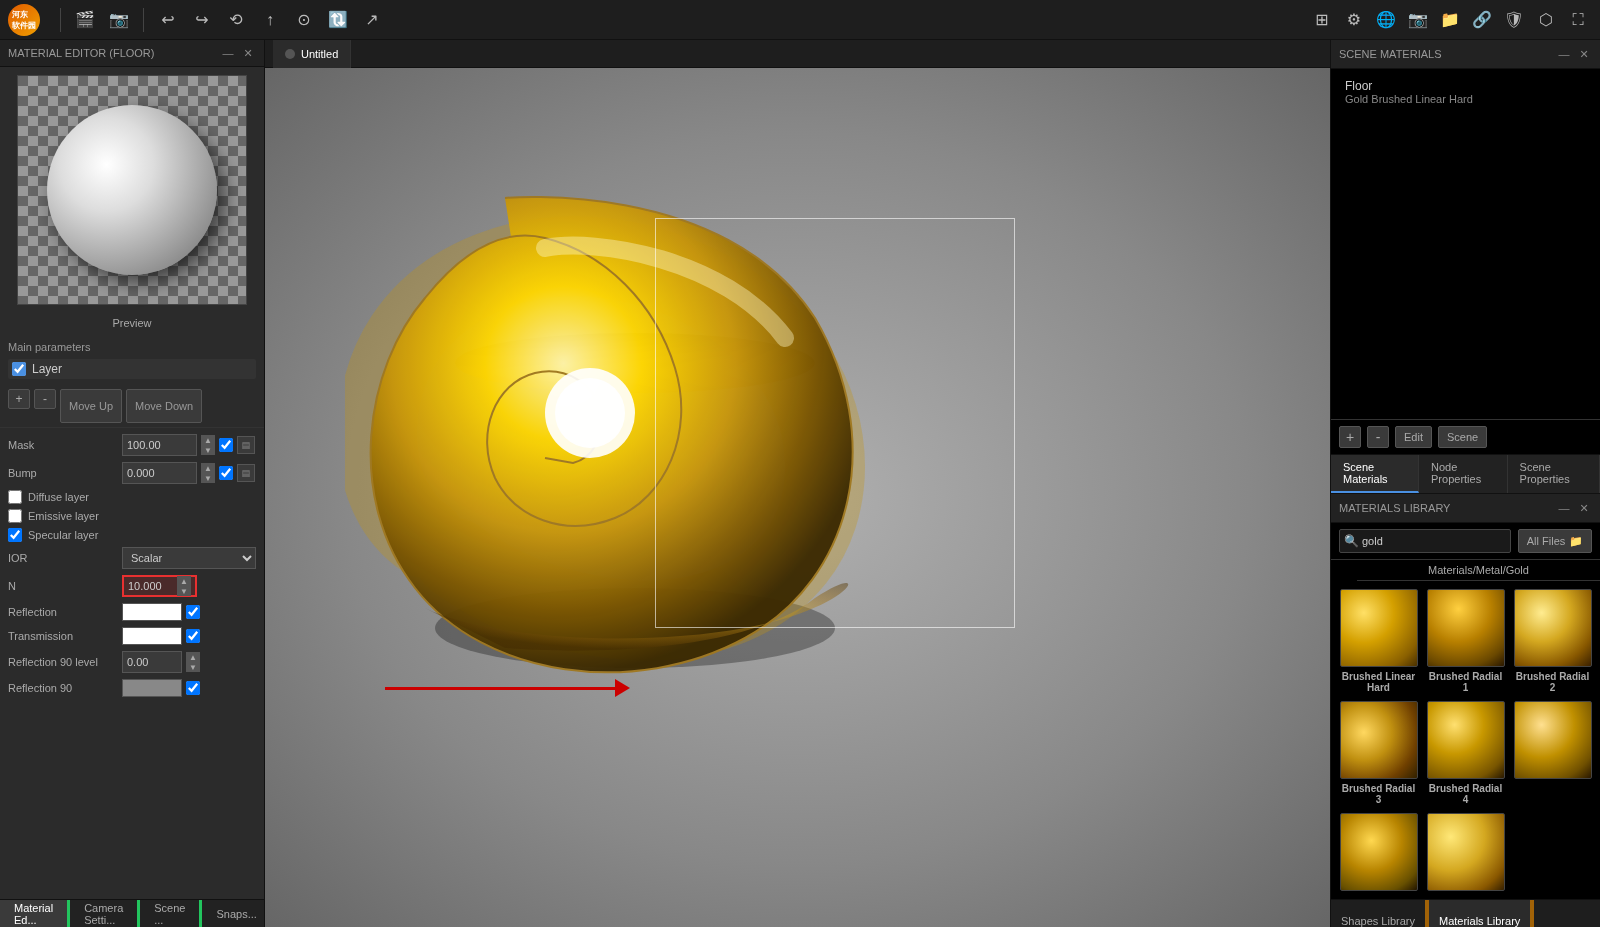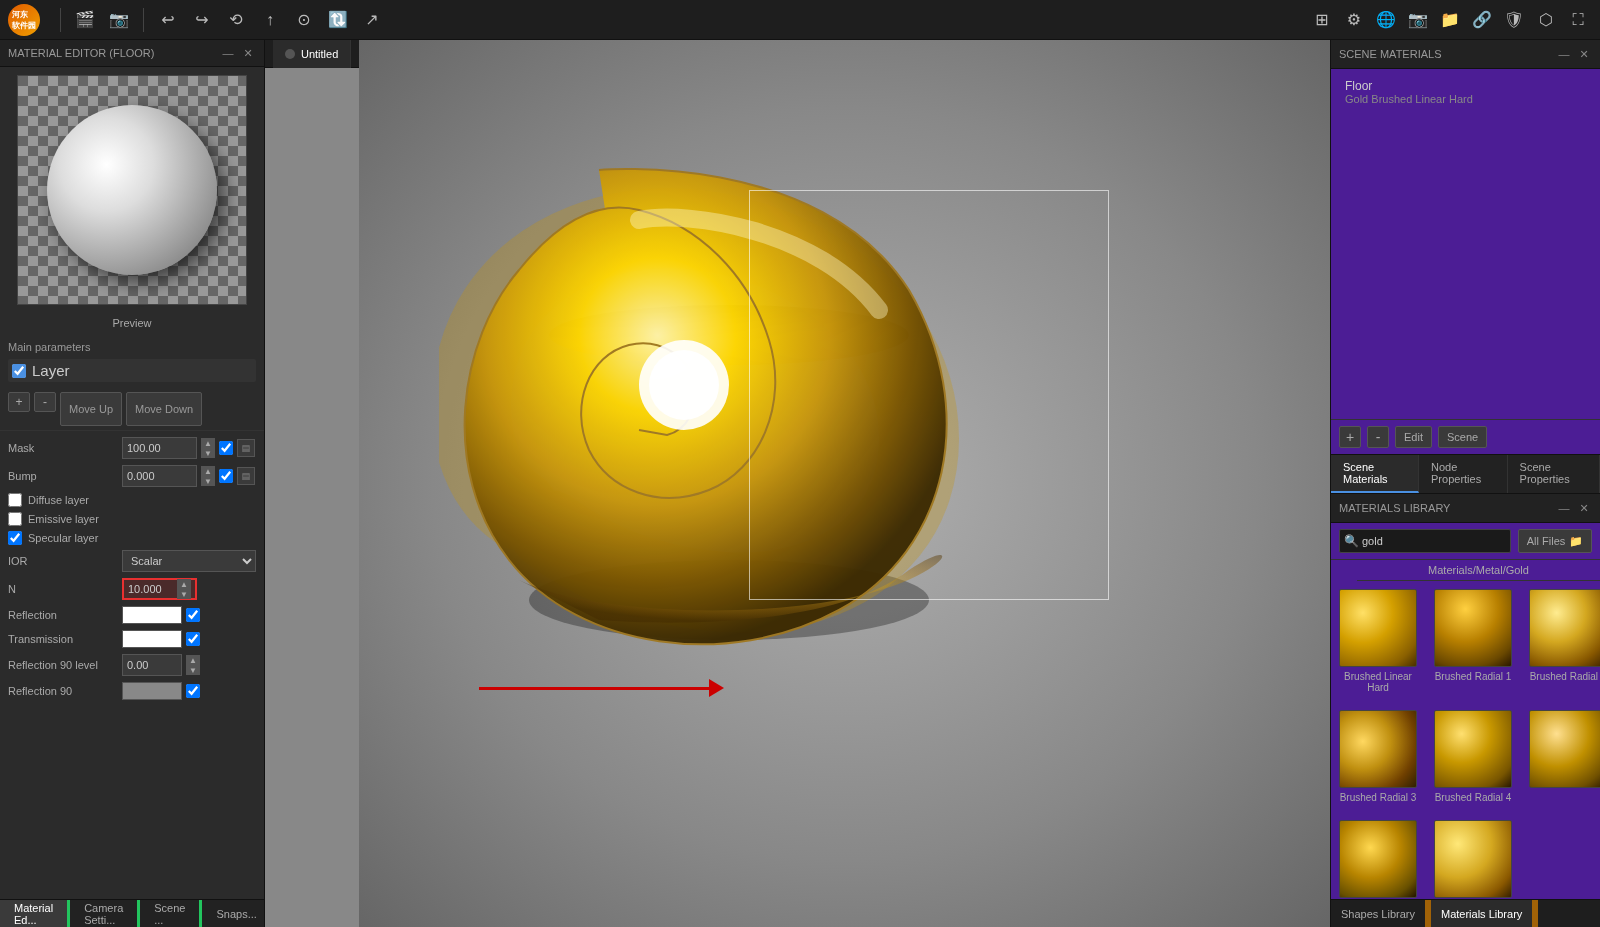--- a/index.html
+++ b/index.html
@@ -84,21 +84,21 @@
     }
 
     
     .mat-section { padding: 4px 8px; }
     .mat-section-title { font-size: 11px; color: #999; padding: 4px 0 6px 0; }
     .mat-layer-item {
       display: flex; align-items: center; gap: 6px;
       padding: 3px 4px; background: #333; border-radius: 2px; margin-bottom: 2px;
     }
     .mat-layer-check { width: 14px; height: 14px; accent-color: #4a90e2; }
-    .mat-layer-name { font-size: 15px; color: #ccc; text-align: center; }
+    .mat-layer-name { font-size: 12px; color: #ccc; text-align: center; }
 
     
     .layer-controls {
       display: flex; gap: 4px; padding: 4px 8px;
       border-bottom: 1px solid #333;
     }
     .lc-btn {
       width: 22px; height: 20px; background: #3a3a3a; border: 1px solid #555;
       color: #aaa; font-size: 12px; display: flex; align-items: center; justify-content: center;
       cursor: pointer; border-radius: 2px;
@@ -155,21 +155,21 @@
       cursor: pointer; border-right: 3px solid #22c55e;
     }
     .bottom-tab.active { color: #fff; background: #3a3a3a; }
 
     
     .center-viewport {
       flex: 1;
       background: #888;
       position: relative;
       display: flex;
-      flex-direction: row;
+      flex-direction: column;
     }
     .viewport-tab-bar {
       height: 28px; background: #1e1e1e;
       display: flex; align-items: center;
       border-bottom: 1px solid #111;
       padding: 0 8px;
     }
     .viewport-tab {
       padding: 0 12px; height: 28px; display: flex; align-items: center;
       font-size: 11px; color: #aaa; cursor: pointer; border-right: 1px solid #333;
@@ -191,21 +191,21 @@
       left: 390px;
       width: 360px;
       height: 410px;
       border: 1px solid rgba(255,255,255,0.6);
       pointer-events: none;
     }
 
     
     .right-panel {
       width: 270px;
-      background: #4c1d95;
+      background: #000000;
       border-left: 1px solid #111;
       display: flex;
       flex-direction: column;
       flex-shrink: 0;
     }
 
     
     .scene-mat-header {
       background: #222;
       padding: 6px 8px;
@@ -286,24 +286,25 @@
     .mat-lib-path {
       padding: 4px 8px; font-size: 11px; color: #aaa;
       border-bottom: 1px solid #333;
       text-align: center;
       margin-left: 26px;
     }
 
     .mat-grid {
       display: grid;
       grid-template-columns: repeat(3, 1fr);
-      gap: 17px;
+      gap: 8px;
       padding: 8px;
       overflow-y: auto;
       flex: 1;
+      font-weight: bold;
     }
     .mat-grid-item {
       display: flex; flex-direction: column; align-items: center; gap: 4px;
       cursor: pointer;
     }
     .mat-thumb {
       width: 78px; height: 78px;
       border-radius: 2px;
       border: 1px solid #444;
       overflow: hidden;
@@ -319,22 +320,22 @@
     .gold-4 { background: radial-gradient(circle at 35% 30%, #ffec90 0%, #d4a820 40%, #885800 75%, #3a2000 100%); }
     .gold-5 { background: radial-gradient(circle at 30% 40%, #ffd860 0%, #c09010 40%, #704000 75%, #302000 100%); }
     .gold-6 { background: radial-gradient(circle at 35% 30%, #ffe070 0%, #c89800 40%, #785500 80%, #281800 100%); }
 
     
     .right-bottom-tabs {
       display: flex; border-top: 1px solid #111; background: #1e1e1e;
       height: 28px;
     }
     .right-bottom-tab {
-      padding: 0 10px; display: flex; align-items: center; font-size: 11px; color: #aaa;
-      cursor: pointer; border-right: 6px solid #a16207;
+      padding: 0 10px; display: flex; align-items: flex-end; font-size: 11px; color: #aaa;
+      cursor: pointer; border-right: 4px solid #a16207;
     }
     .right-bottom-tab.active { color: #fff; background: #2b2b2b; }
 
     
     ::-webkit-scrollbar { width: 6px; height: 6px; }
     ::-webkit-scrollbar-track { background: #222; }
     ::-webkit-scrollbar-thumb { background: #555; border-radius: 3px; }
 
     .mat-lib-section {
       display: flex;

